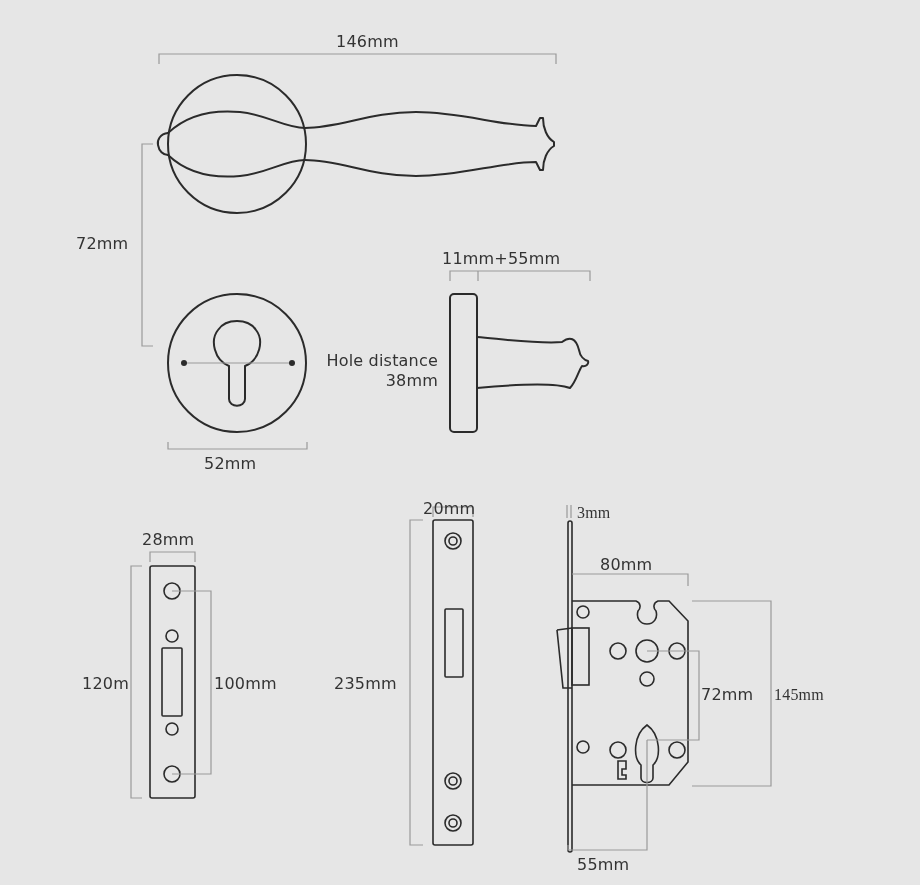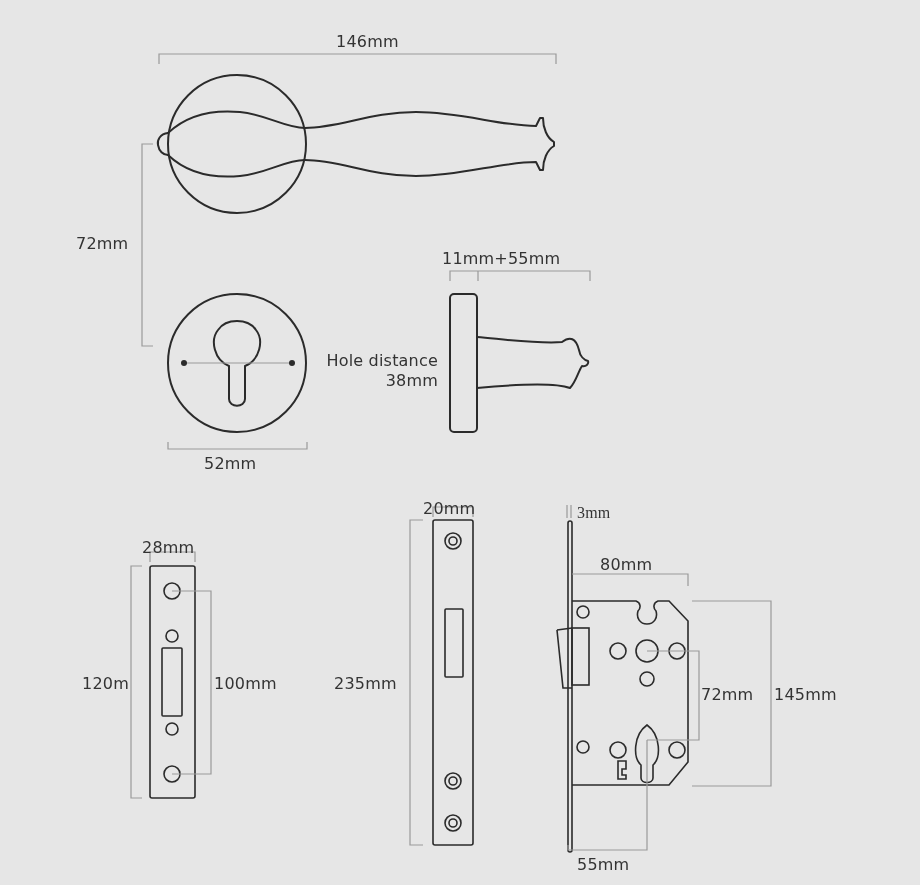--- a/index.html
+++ b/index.html
@@ -131,24 +131,24 @@
 
 <div class="label" style="left:336px; top:32px;">146mm</div>
 <div class="label" style="left:76px; top:234px;">72mm</div>
 <div class="label" style="left:442px; top:249px;">11mm+55mm</div>
 <div class="label center" style="left:316px; top:351px; width:122px;">
   <div>Hole distance</div>
   <div>38mm</div>
 </div>
 <div class="label" style="left:204px; top:454px;">52mm</div>
 
-<div class="label" style="left:142px; top:530px;margin-top:8px;">28mm</div>
+<div class="label" style="left:142px; top:530px;">28mm</div>
 <div class="label" style="left:82px; top:674px;">120m</div>
 <div class="label" style="left:214px; top:674px;">100mm</div>
 
 <div class="label" style="left:423px; top:485px;margin-top:14px;">20mm</div>
 <div class="label" style="left:334px; top:674px;text-align:center;">235mm</div>
 
 <div class="label" style="left:577px; top:503px;font-family:Liberation Serif, serif;">3mm</div>
 <div class="label" style="left:600px; top:555px;">80mm</div>
 <div class="label" style="left:701px; top:685px;">72mm</div>
-<div class="label" style="left:774px; top:685px;">145mm</div>
+<div class="label" style="left:774px; top:685px;font-family:Liberation Serif, serif;">145mm</div>
 <div class="label" style="left:577px; top:855px;">55mm</div>
 
 </body></html>

